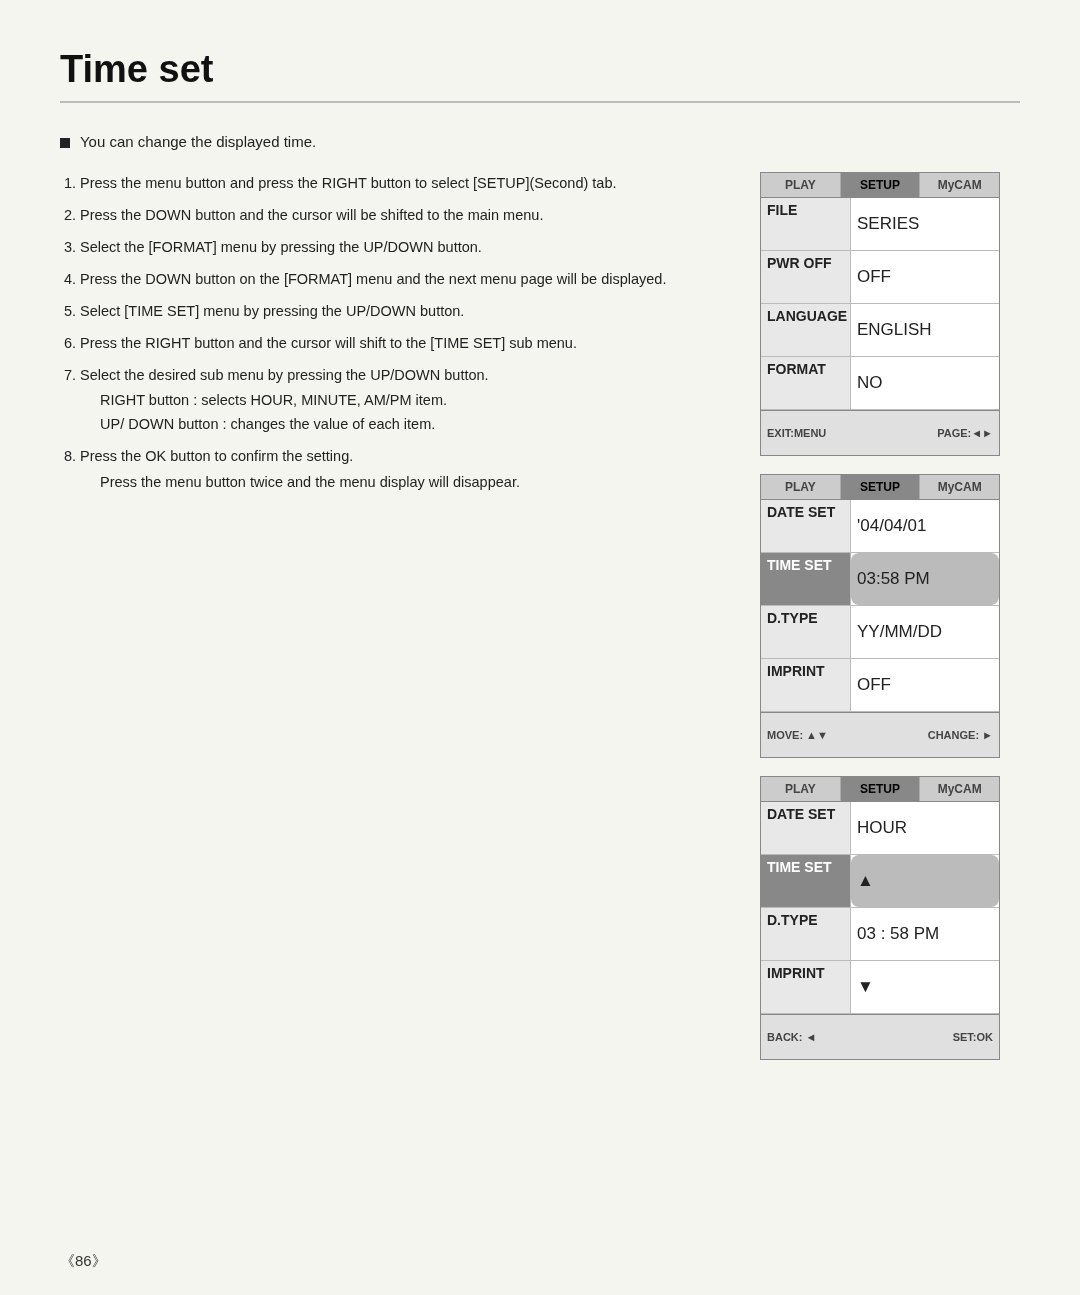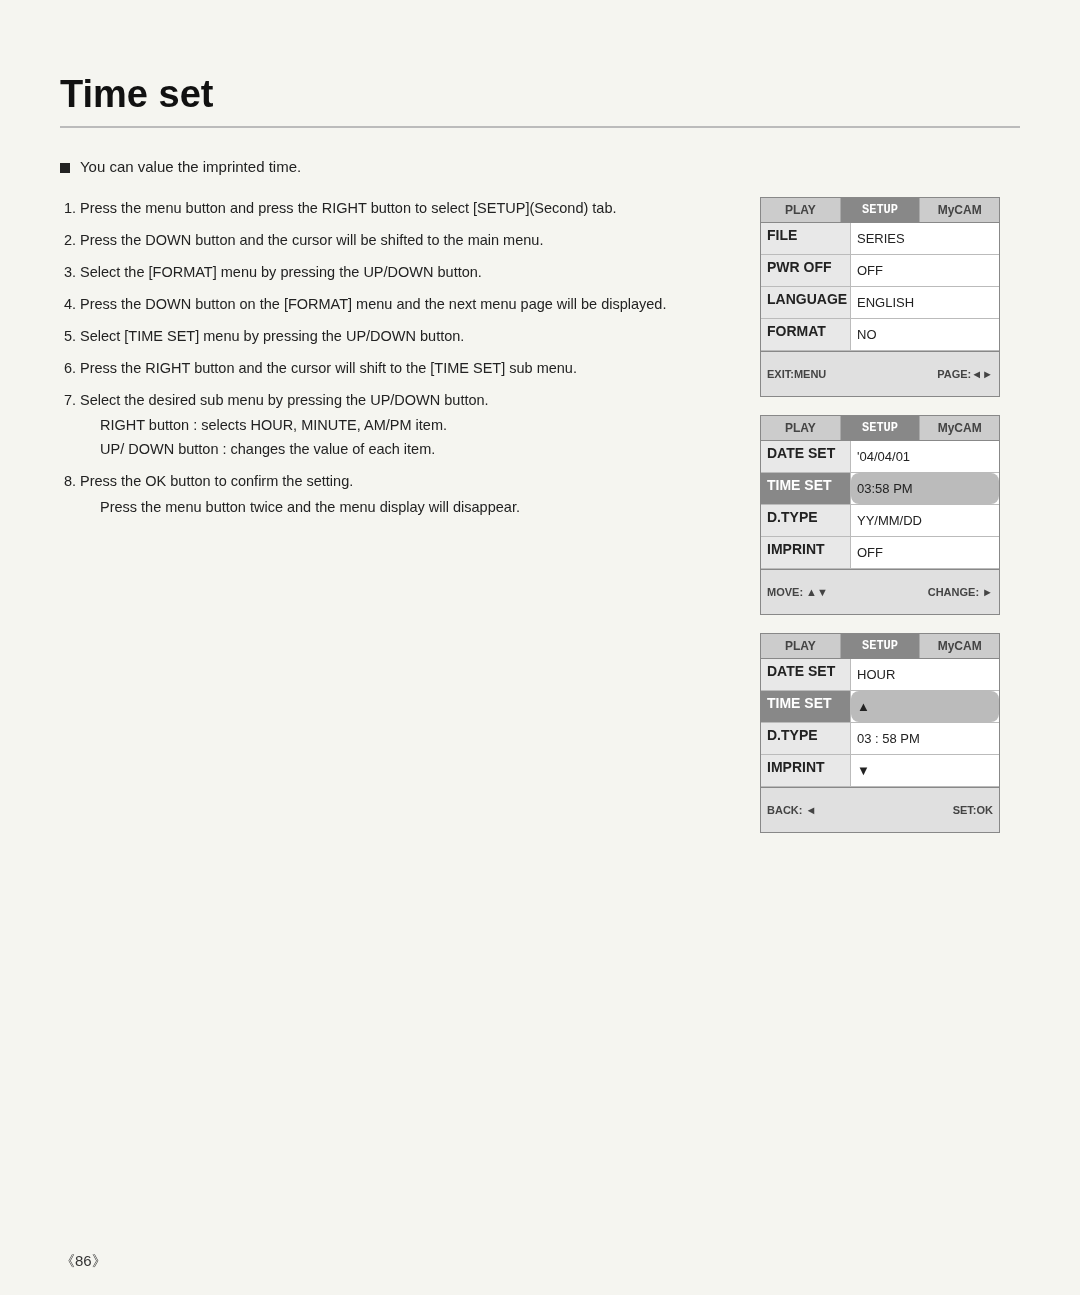--- a/index.html
+++ b/index.html
@@ -9,21 +9,20 @@
       background: #f5f5f0;
       font-family: Arial, Helvetica, sans-serif;
       color: #222;
       position: relative;
     }
 
     .page-container {
       padding: 48px 60px 60px 60px;
       display: flex;
       flex-direction: column;
-      margin-top: 25px;
     }
 
     .page-title {
       font-size: 38px;
       font-weight: bold;
       color: #111;
       margin-bottom: 30px;
       padding-bottom: 10px;
       border-bottom: 2px solid #bbb;
     }
@@ -98,22 +97,21 @@
       text-align: center;
       border-right: 1px solid #aaa;
     }
 
     .cam-menu-header .tab:last-child {
       border-right: none;
     }
 
     .cam-menu-header .tab.active {
       background: #888;
-      color: #ffffff;
-      font-family: Liberation Mono, monospace;
+      color: #000000;
     }
 
     .cam-menu-row {
       display: flex;
       border-bottom: 1px solid #bbb;
     }
 
     .cam-menu-row:last-child {
       border-bottom: none;
     }
@@ -123,22 +121,22 @@
       padding: 4px 6px;
       font-size: 14px;
       font-weight: bold;
       background: #e8e8e8;
       border-right: 1px solid #bbb;
       color: #222;
     }
 
     .cam-menu-row .cell-right {
       flex: 1;
-      padding: 8px 6px;
-      font-size: 13px;
+      padding: 16px 6px;
+      font-size: 17px;
       background: #fff;
       color: #222;
     }
 
     .cam-menu-row.highlighted .cell-left {
       background: #888;
       color: #fff;
     }
 
     .cam-menu-row.highlighted .cell-right {
@@ -168,21 +166,21 @@
   </style>
 </head>
 <body>
 
 <div class="page-container">
 
   <h1 class="page-title">Time set</h1>
 
   <p class="intro-text">
     <span class="black-square"></span>
-    <span>You can value the imprinted time.</span>
+    <span>You can change the displayed time.</span>
   </p>
 
   <div class="content-area">
 
     <div class="instructions">
       <ol>
         <li>
           <span>Press the menu button and press the RIGHT button to select [SETUP](Second) tab.</span>
         </li>
         <li>

